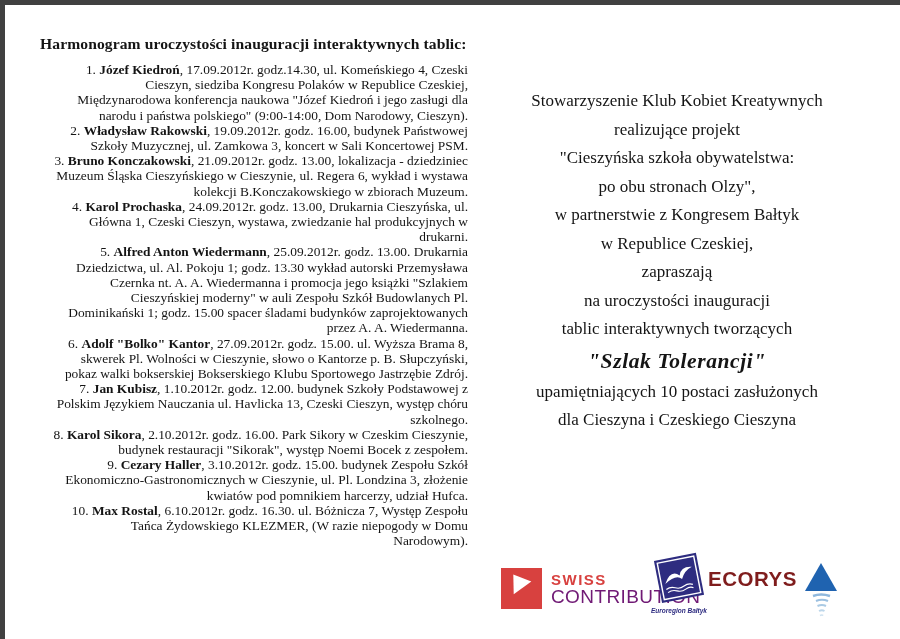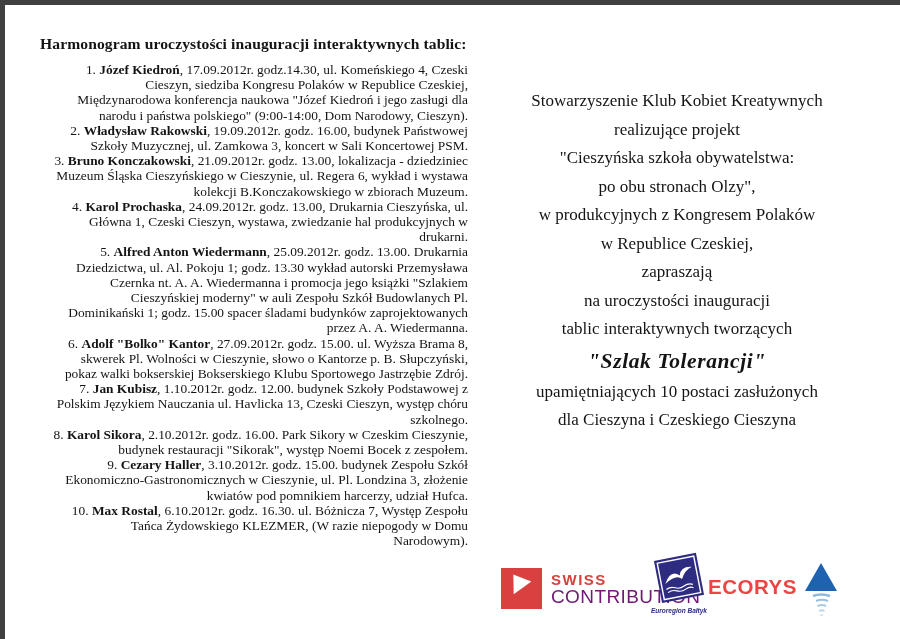--- a/index.html
+++ b/index.html
@@ -47,22 +47,22 @@
 
   .euroregion{position:absolute;left:155px;top:1px;width:64px;text-align:center;}
   .euroregion-mark{width:58px;height:54px;display:block;margin:0 auto;}
   .euroregion-caption{
     font-size:6.5px;font-style:italic;font-weight:bold;
     color:#2e2c80;line-height:8px;margin-top:1px;white-space:nowrap;
   }
 
   .ecorys{position:absolute;left:216px;top:10px;display:flex;align-items:flex-start;}
   .ecorys-label{
-    color:#ef4444;font-weight:bold;font-size:20.5px;
-    letter-spacing:.5px;line-height:24px;margin-top:14px;
+    color:#7f1d1d;font-weight:bold;font-size:20.5px;
+    letter-spacing:.5px;line-height:24px;margin-top:6px;
   }
   .ecorys-mark{width:36px;height:60px;display:block;margin-left:6px;}
 </style>
 </head>
 <body>
 
 <div class="page">
 
   <div class="schedule">
     <h1 class="schedule-title">Harmonogram uroczystości inauguracji interaktywnych tablic:</h1>
@@ -78,21 +78,21 @@
         <li class="schedule-item"><span>9. </span><span class="item-name">Cezary Haller</span><span>, 3.10.2012r.  godz. 15.00.  budynek Zespołu Szkół Ekonomiczno-Gastronomicznych w Cieszynie, ul. Pl. Londzina 3, złożenie kwiatów pod pomnikiem harcerzy, udział Hufca.</span></li>
         <li class="schedule-item"><span>10. </span><span class="item-name">Max Rostal</span><span>,  6.10.2012r. godz. 16.30. ul. Bóżnicza 7, Występ Zespołu Tańca Żydowskiego KLEZMER, (W razie niepogody w Domu Narodowym).</span></li>
       </ol>
   </div>
 
   <div class="invitation" id="invitation">
       <div class="inv-line">Stowarzyszenie Klub Kobiet Kreatywnych</div>
       <div class="inv-line">realizujące projekt</div>
       <div class="inv-line">"Cieszyńska szkoła obywatelstwa:</div>
       <div class="inv-line">po obu stronach Olzy",</div>
-      <div class="inv-line">w produkcyjnych z Kongresem Polaków</div>
+      <div class="inv-line">w partnerstwie z Kongresem Bałtyk</div>
       <div class="inv-line">w Republice Czeskiej,</div>
       <div class="inv-line">zapraszają</div>
       <div class="inv-line">na uroczystości inauguracji</div>
       <div class="inv-line">tablic interaktywnych tworzących</div>
       <div class="inv-line title">"Szlak Tolerancji"</div>
       <div class="inv-line">upamiętniających 10 postaci zasłużonych</div>
       <div class="inv-line">dla Cieszyna i Czeskiego Cieszyna</div>
     </div>
 
   <div class="logos">

